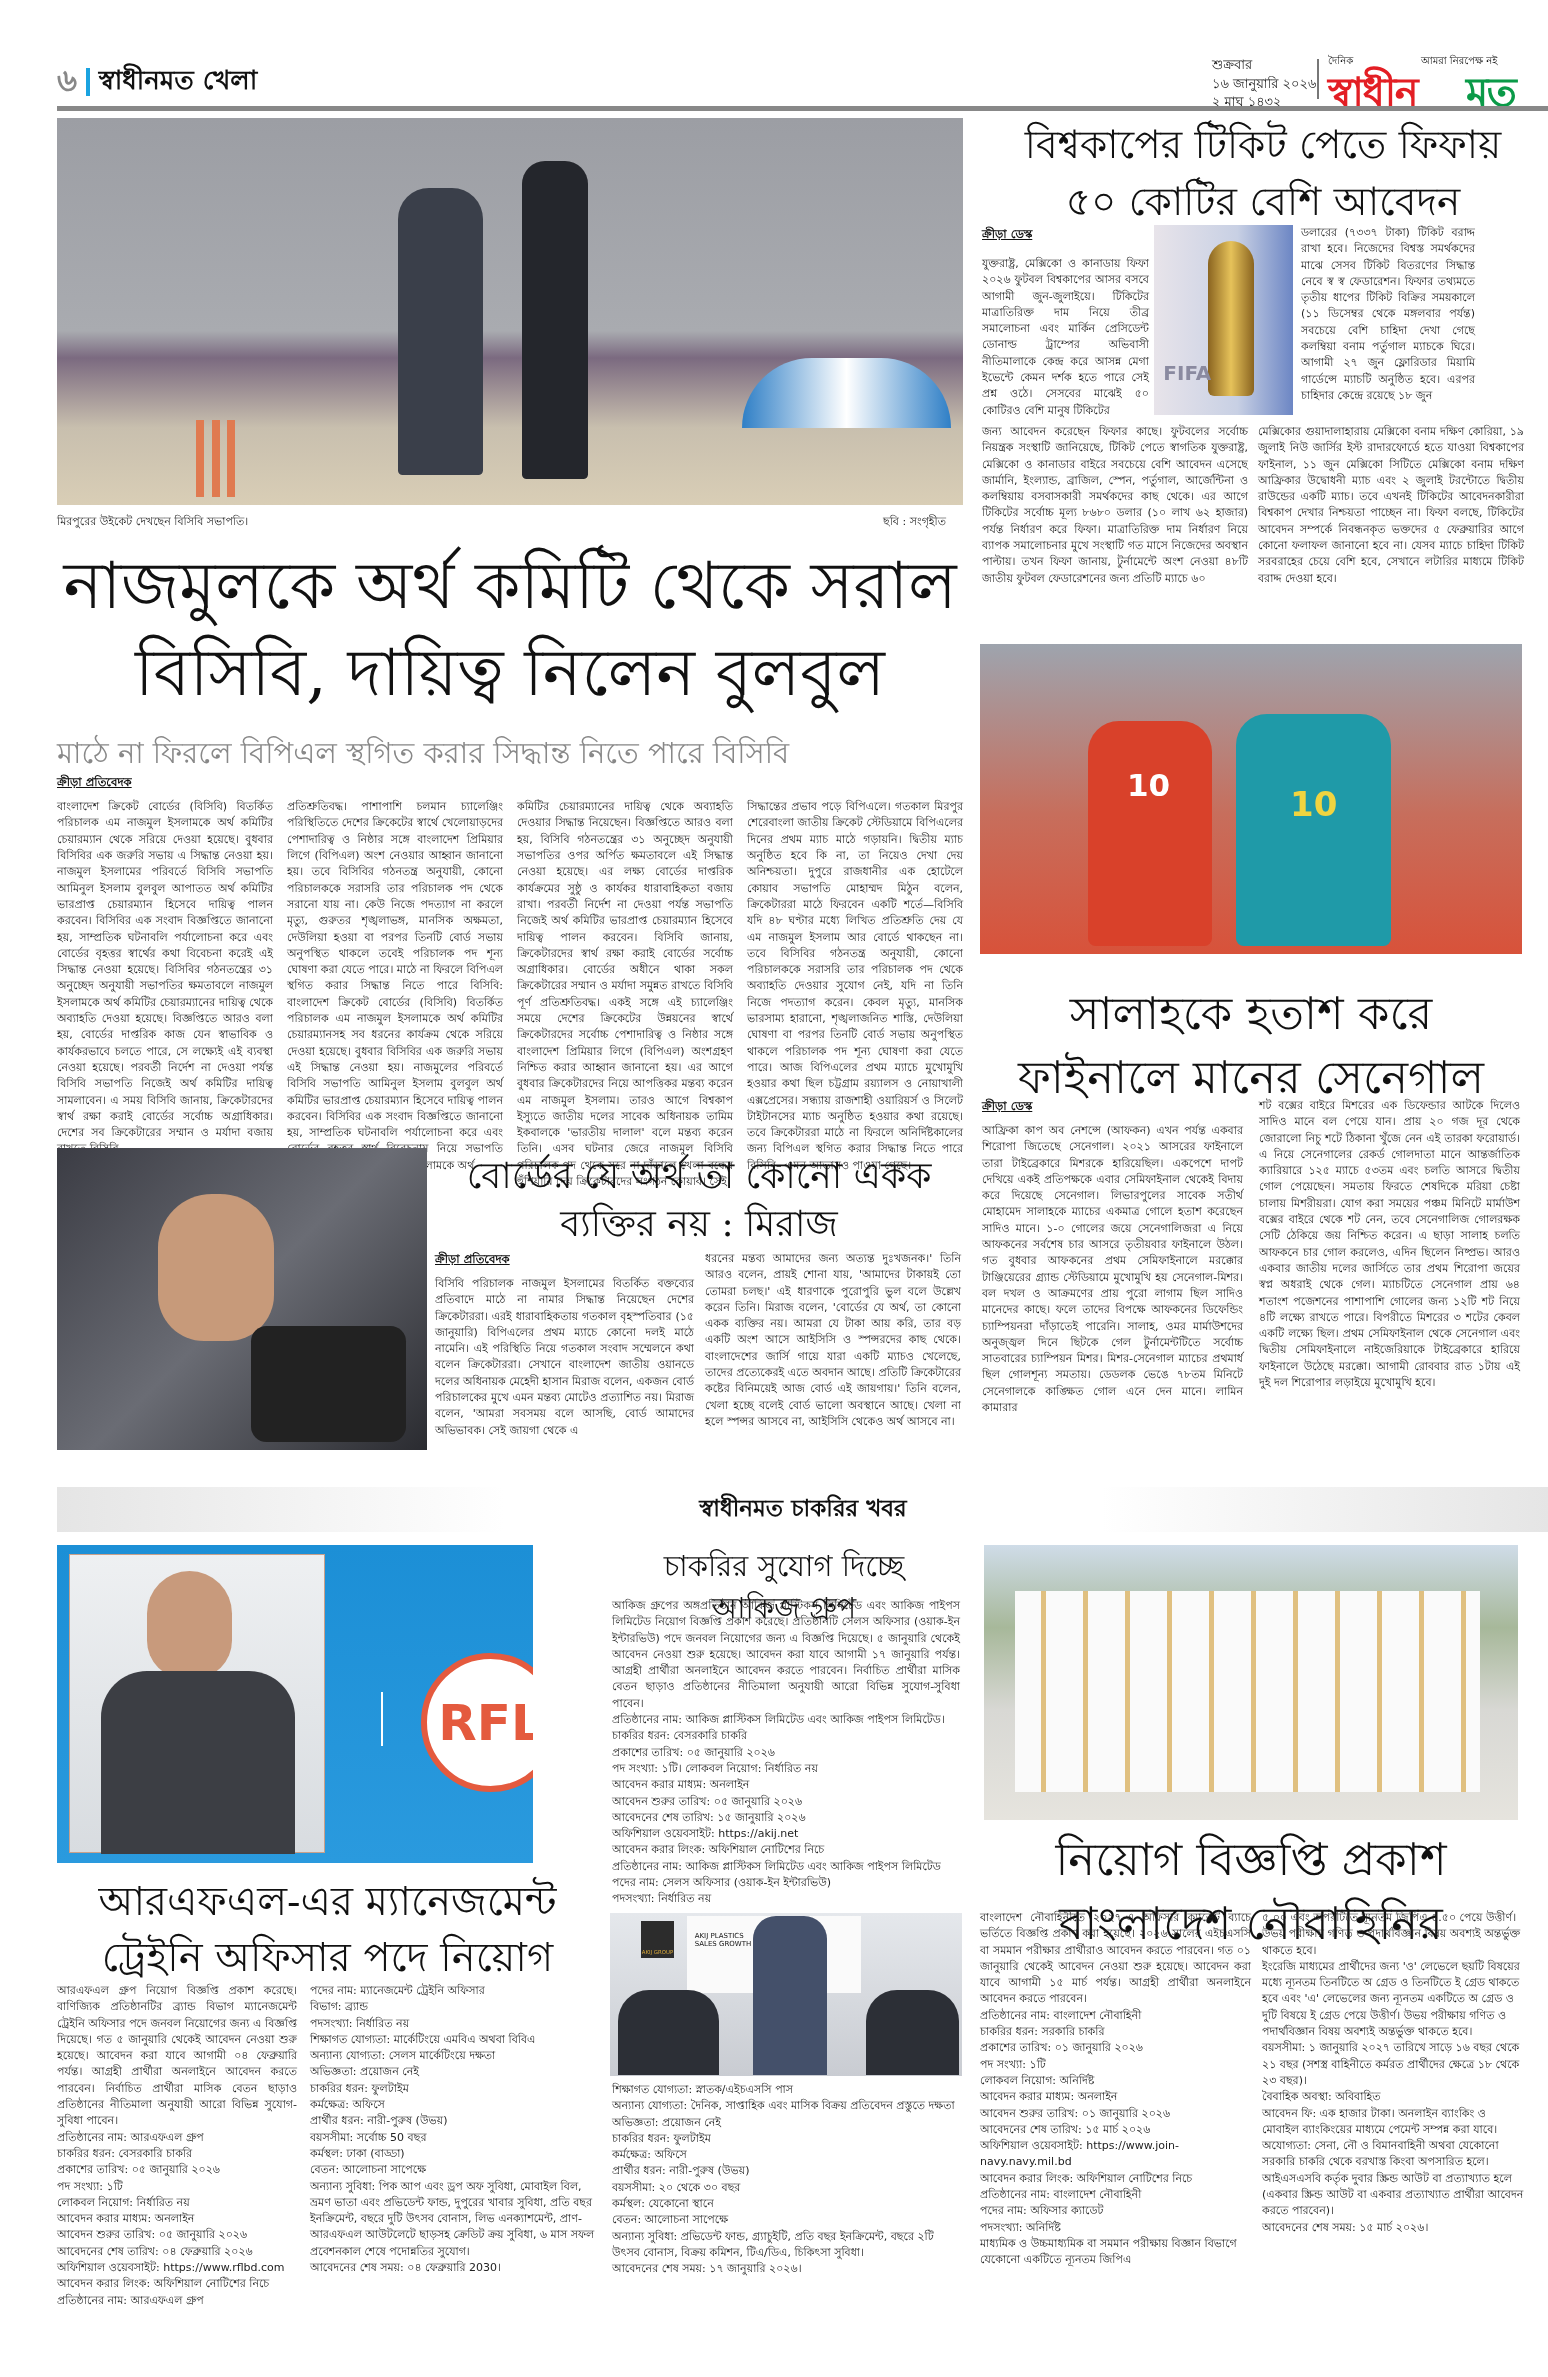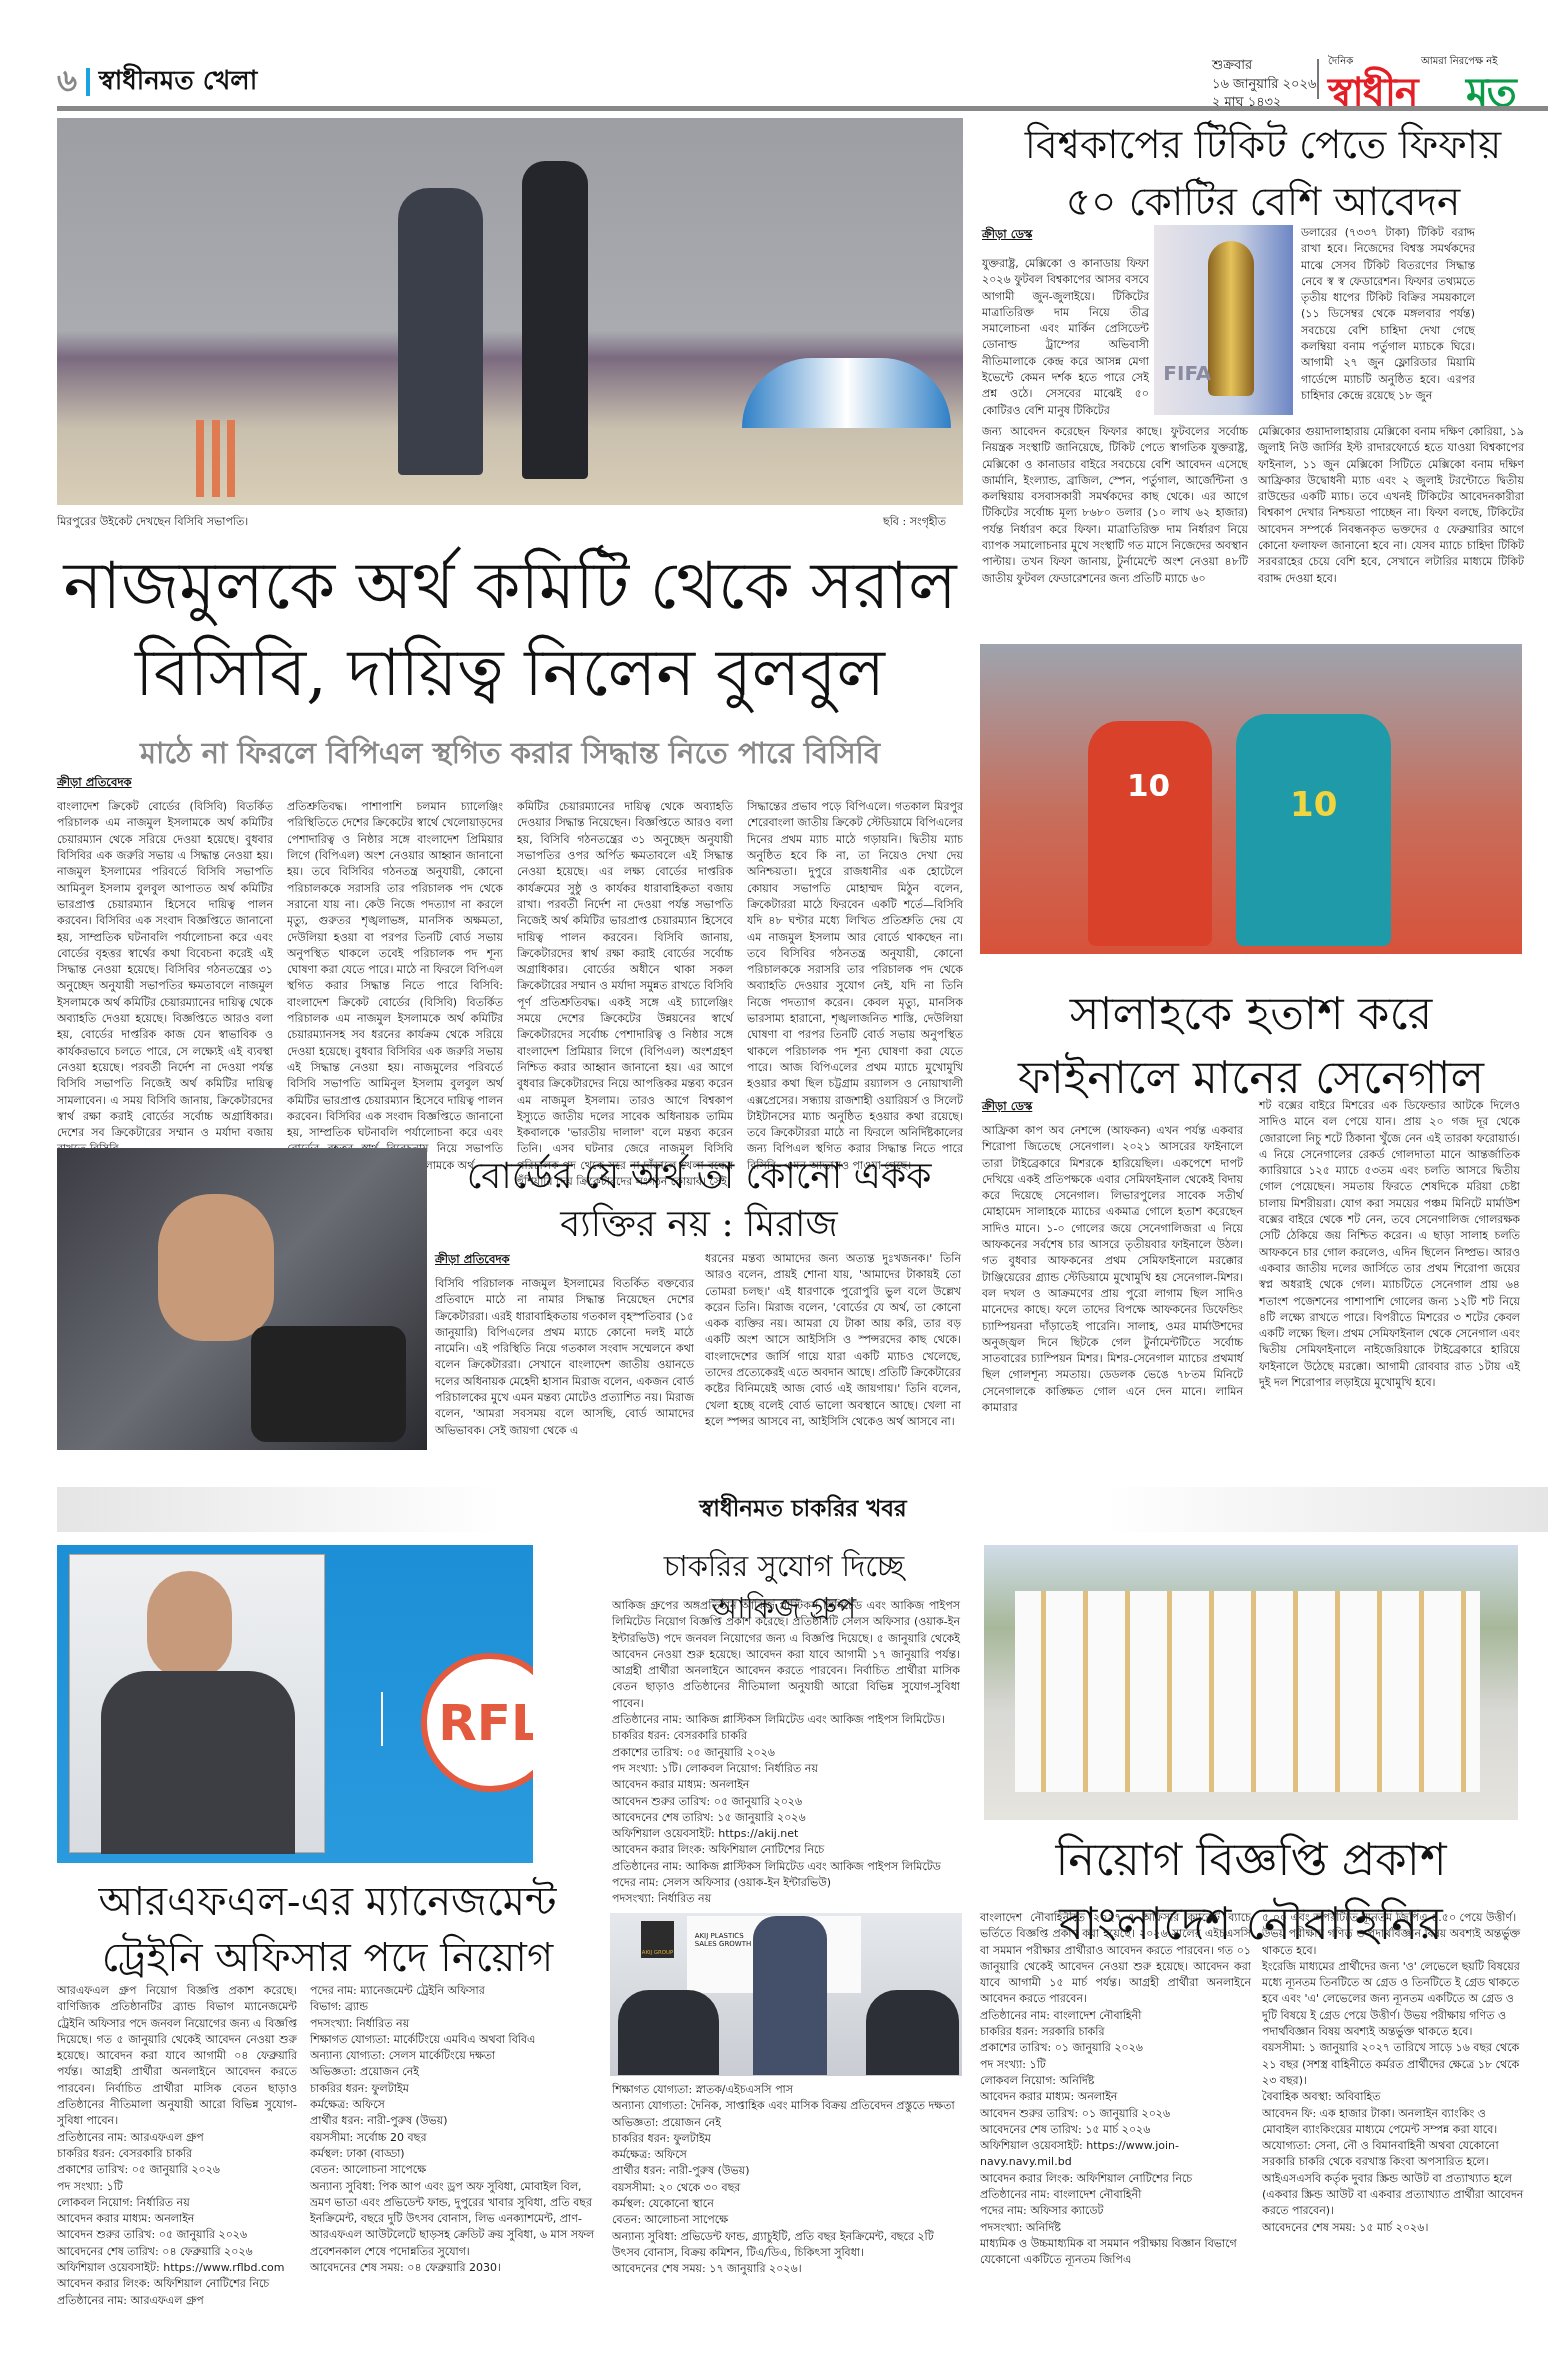--- a/index.html
+++ b/index.html
@@ -10,21 +10,21 @@
 .pagebar{width:3.1px;height:28px;background:#1aa3e0;margin:0 9.3px}
 .section{font-size:26px;font-weight:bold}
 .dateblock{left:1212px;top:56px;font-size:13px;line-height:18.6px;color:#222}
 .logo{left:1328px;top:53px;width:217px;height:54px}
 .logo .sub{position:absolute;top:0;font-size:10px}
 .logo .main{position:absolute;top:7.7px;font-size:40px;font-weight:bold;letter-spacing:-1.5px}
 .rule{left:57px;top:106px;width:1493px;height:5.4px;background:#888}
 .img{background:#bbb;overflow:hidden}
 .caption{font-size:11px;color:#222}
 .h-big{font-family:"DejaVu Serif",serif;font-weight:normal;text-align:center;color:#111}
-.sub-grey{color:#888;font-weight:bold;text-align:center}
+.sub-grey{color:#888;font-weight:normal;}
 .byline{font-size:11.6px;font-weight:bold;text-decoration:underline}
 .body{font-size:11px;line-height:16.3px;text-align:justify;color:#222}
 .cols{display:flex;gap:14px}
 .cols>div{flex:1}
 .bandtitle{left:57px;top:1487px;width:1492px;height:45px;background:linear-gradient(90deg,#e5e5e5,#fff 30%,#fff 70%,#e5e5e5);display:flex;align-items:center;justify-content:center;font-size:23px;font-weight:bold}
 .list-line{font-size:11px;line-height:16.3px;color:#222}
 </style>
 </head>
 <body>
 
@@ -151,21 +151,21 @@
 <div class="abs" style="left:310px;top:1983px;width:288px" id="rfl-right">
     <div class="list-line">পদের নাম: ম্যানেজমেন্ট ট্রেইনি অফিসার</div>
     <div class="list-line">বিভাগ: ব্র্যান্ড</div>
     <div class="list-line">পদসংখ্যা: নির্ধারিত নয়</div>
     <div class="list-line">শিক্ষাগত যোগ্যতা: মার্কেটিংয়ে এমবিএ অথবা বিবিএ</div>
     <div class="list-line">অন্যান্য যোগ্যতা: সেলস মার্কেটিংয়ে দক্ষতা</div>
     <div class="list-line">অভিজ্ঞতা: প্রয়োজন নেই</div>
     <div class="list-line">চাকরির ধরন: ফুলটাইম</div>
     <div class="list-line">কর্মক্ষেত্র: অফিসে</div>
     <div class="list-line">প্রার্থীর ধরন: নারী-পুরুষ (উভয়)</div>
-    <div class="list-line">বয়সসীমা: সর্বোচ্চ 20 বছর</div>
+    <div class="list-line">বয়সসীমা: সর্বোচ্চ 50 বছর</div>
     <div class="list-line">কর্মস্থল: ঢাকা (বাড্ডা)</div>
     <div class="list-line">বেতন: আলোচনা সাপেক্ষে</div>
     <div class="list-line">অন্যান্য সুবিধা: পিক আপ এবং ড্রপ অফ সুবিধা, মোবাইল বিল, ভ্রমণ ভাতা এবং প্রভিডেন্ট ফান্ড, দুপুরের খাবার সুবিধা, প্রতি বছর ইনক্রিমেন্ট, বছরে দুটি উৎসব বোনাস, লিভ এনক্যাশমেন্ট, প্রাণ-আরএফএল আউটলেটে ছাড়সহ ক্রেডিট ক্রয় সুবিধা, ৬ মাস সফল প্রবেশনকাল শেষে পদোন্নতির সুযোগ।</div>
     <div class="list-line">আবেদনের শেষ সময়: ০৪ ফেব্রুয়ারি 2030।</div>
   </div>
 
 <div class="abs h-big" style="left:610px;top:1545px;width:348px;font-size:29px;line-height:42px">
   <div>চাকরির সুযোগ দিচ্ছে</div>
   <div>আকিজ গ্রুপ</div>
 </div>

